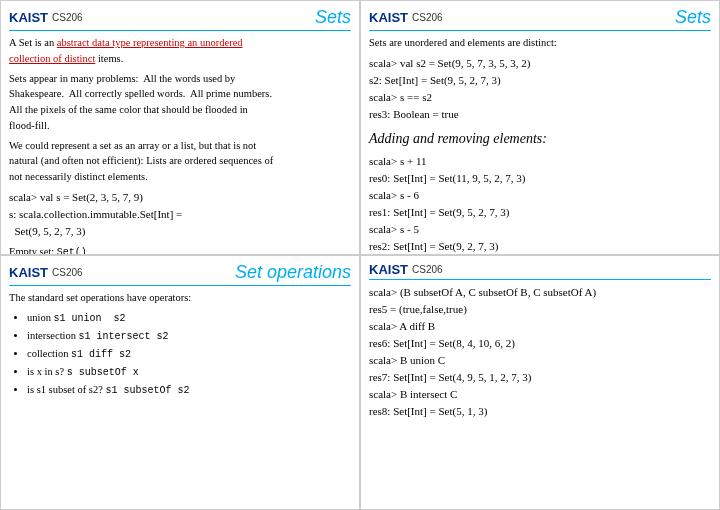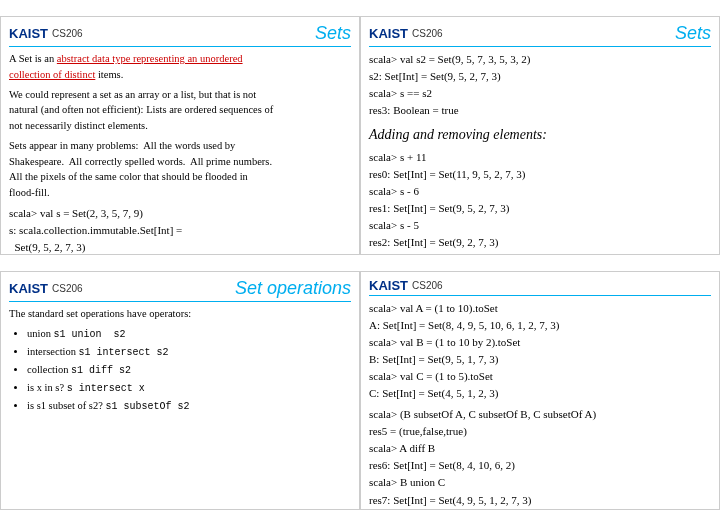--- a/index.html
+++ b/index.html
@@ -12,21 +12,20 @@
       overflow: hidden;
       display: grid;
       grid-template-columns: 1fr 1fr;
       grid-template-rows: 1fr 1fr;
     }
     .panel {
       border: 1px solid #ccc;
       padding: 6px 8px;
       overflow: hidden;
       position: relative;
-      margin-top: 16px;
     }
     .panel-header {
       display: flex;
       align-items: center;
       justify-content: space-between;
       border-bottom: 1px solid #00AEEF;
       margin-bottom: 4px;
       padding-bottom: 2px;
     }
     .kaist-logo {
@@ -100,47 +99,51 @@
       <span class="course-text">CS206</span>
     </div>
     <span class="panel-title">Sets</span>
   </div>
   <div class="panel-body">
     <p>
       A Set is an <span class="underline-red">abstract data type representing an unordered</span><br>
       <span class="underline-red">collection of distinct</span> items.
     </p>
     <p>
-      We could represent a set as an array or a list, but that is not<br>
-      natural (and often not efficient): Lists are ordered sequences of<br>
-      not necessarily distinct elements.
-    </p>
-    <p>
       Sets appear in many problems:&nbsp; All the words used by<br>
       Shakespeare.&nbsp; All correctly spelled words.&nbsp; All prime numbers.<br>
       All the pixels of the same color that should be flooded in<br>
       flood-fill.
     </p>
+    <p>
+      We could represent a set as an array or a list, but that is not<br>
+      natural (and often not efficient): Lists are ordered sequences of<br>
+      not necessarily distinct elements.
+    </p>
     <div class="code-block">
       scala&gt; val s = Set(2, 3, 5, 7, 9)<br>
       s: scala.collection.immutable.Set[Int] =<br>
       &nbsp;&nbsp;Set(9, 5, 2, 7, 3)
     </div>
+    <p>
+      Empty set: <span class="code-inline">Set()</span>
+    </p>
   </div>
 </div>
 
 <div class="panel">
   <div class="panel-header">
     <div class="kaist-logo">
       <span class="kaist-text">KAIST</span>
       <span class="course-text">CS206</span>
     </div>
     <span class="panel-title">Sets</span>
   </div>
   <div class="panel-body">
+    <p>Sets are unordered and elements are distinct:</p>
     <div class="code-block">
       scala&gt; val s2 = Set(9, 5, 7, 3, 5, 3, 2)<br>
       s2: Set[Int] = Set(9, 5, 2, 7, 3)<br>
       scala&gt; s == s2<br>
       res3: Boolean = true
     </div>
     <p class="section-heading">Adding and removing elements:</p>
     <div class="code-block">
       scala&gt; s + 11<br>
       res0: Set[Int] = Set(11, 9, 5, 2, 7, 3)<br>
@@ -168,46 +171,38 @@
       <li>
         <span>union </span><span class="code-inline">s1 union&nbsp; s2</span>
       </li>
       <li>
         <span>intersection </span><span class="code-inline">s1 intersect s2</span>
       </li>
       <li>
         <span>collection </span><span class="code-inline">s1 diff s2</span>
       </li>
       <li>
-        <span>is x in s? </span><span class="code-inline">s intersect x</span>
+        <span>is x in s? </span><span class="code-inline">s subsetOf x</span>
       </li>
       <li>
         <span>is s1 subset of s2? </span><span class="code-inline">s1 subsetOf s2</span>
       </li>
     </ul>
   </div>
 </div>
 
 <div class="panel">
   <div class="panel-header">
     <div class="kaist-logo">
       <span class="kaist-text">KAIST</span>
       <span class="course-text">CS206</span>
     </div>
     <span class="panel-title"></span>
   </div>
   <div class="panel-body">
-    <div class="code-block">
-      scala&gt; val A = (1 to 10).toSet<br>
-      A: Set[Int] = Set(8, 4, 9, 5, 10, 6, 1, 2, 7, 3)<br>
-      scala&gt; val B = (1 to 10 by 2).toSet<br>
-      B: Set[Int] = Set(9, 5, 1, 7, 3)<br>
-      scala&gt; val C = (1 to 5).toSet<br>
-      C: Set[Int] = Set(4, 5, 1, 2, 3)
-    </div>
     <div class="code-block">
       scala&gt; (B subsetOf A, C subsetOf B, C subsetOf A)<br>
       res5 = (true,false,true)<br>
       scala&gt; A diff B<br>
       res6: Set[Int] = Set(8, 4, 10, 6, 2)<br>
       scala&gt; B union C<br>
       res7: Set[Int] = Set(4, 9, 5, 1, 2, 7, 3)<br>
       scala&gt; B intersect C<br>
       res8: Set[Int] = Set(5, 1, 3)
     </div>

